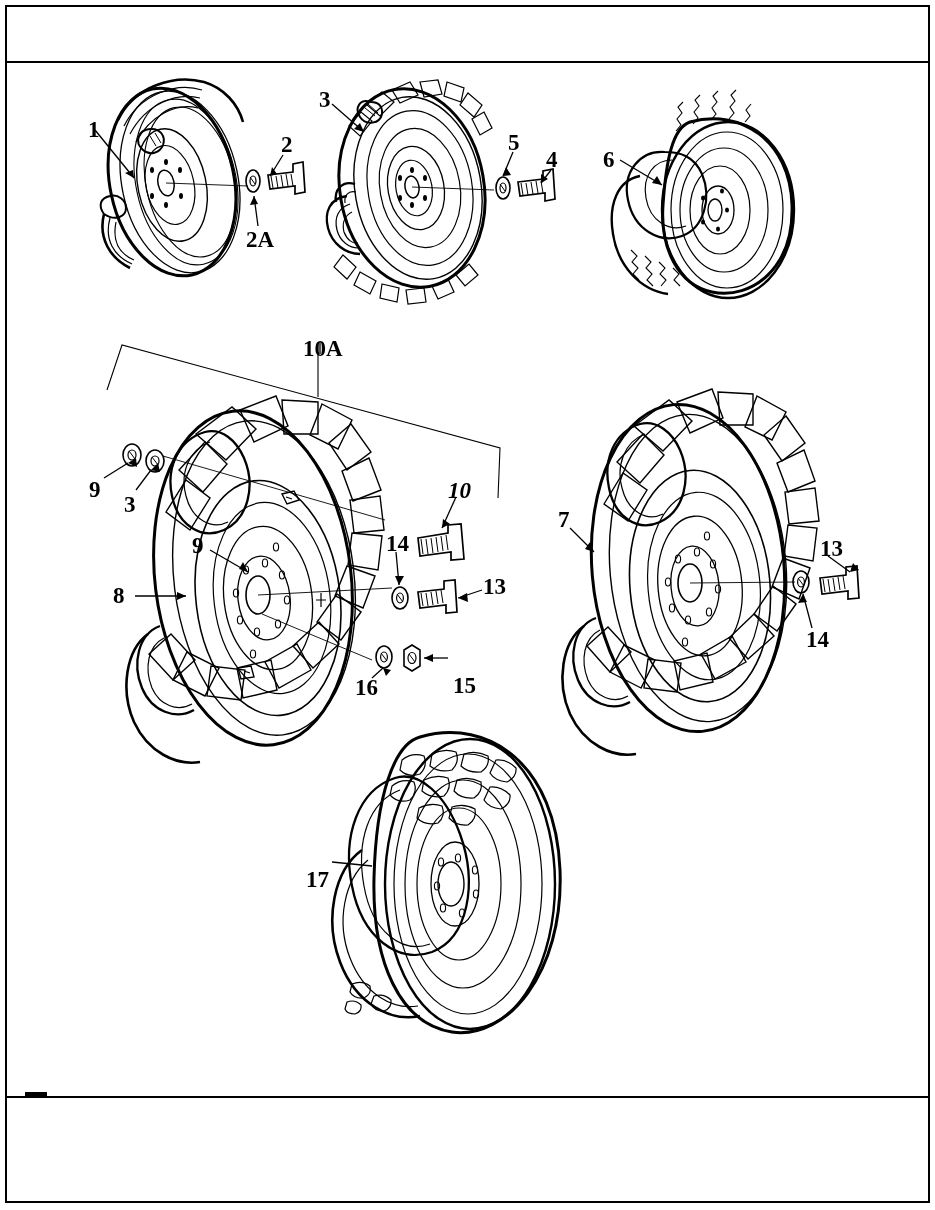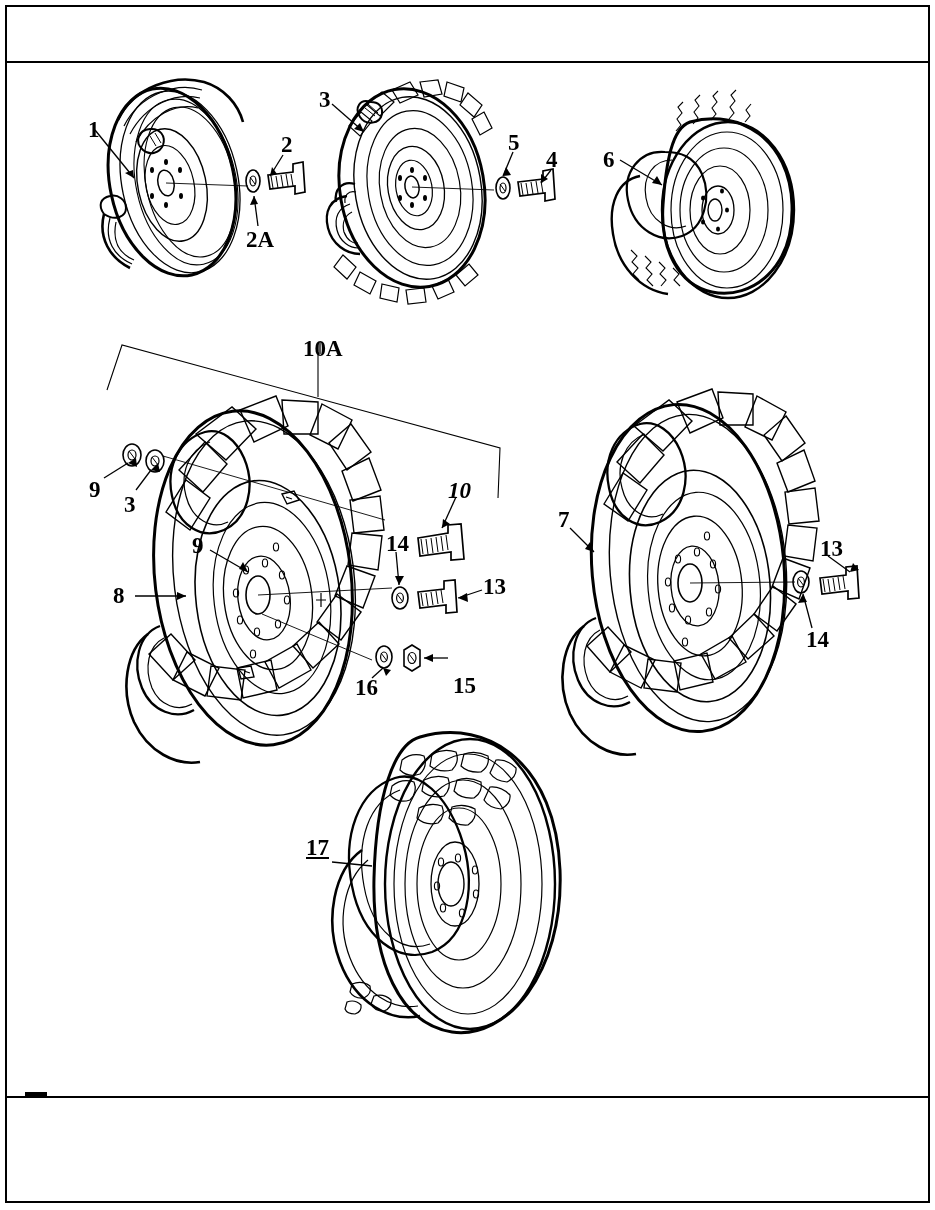--- a/index.html
+++ b/index.html
@@ -463,15 +463,15 @@
   <div class="lbl" style="left:448px;top:479px;font-style:italic;">10</div>
   <div class="lbl" style="left:303px;top:337px;">10A</div>
   <div class="lbl" style="left:124px;top:493px;">3</div>
   <div class="lbl" style="left:89px;top:478px;">9</div>
   <div class="lbl" style="left:483px;top:575px;">13</div>
   <div class="lbl" style="left:386px;top:532px;">14</div>
   <div class="lbl" style="left:453px;top:646px;margin-top:28px;">15</div>
   <div class="lbl" style="left:355px;top:676px;">16</div>
   <div class="lbl" style="left:820px;top:537px;">13</div>
   <div class="lbl" style="left:806px;top:628px;">14</div>
-  <div class="lbl" style="left:306px;top:836px;text-decoration:underline;">17</div>
+  <div class="lbl" style="left:306px;top:868px;">17</div>
 
 </div>
 
 </body></html>

